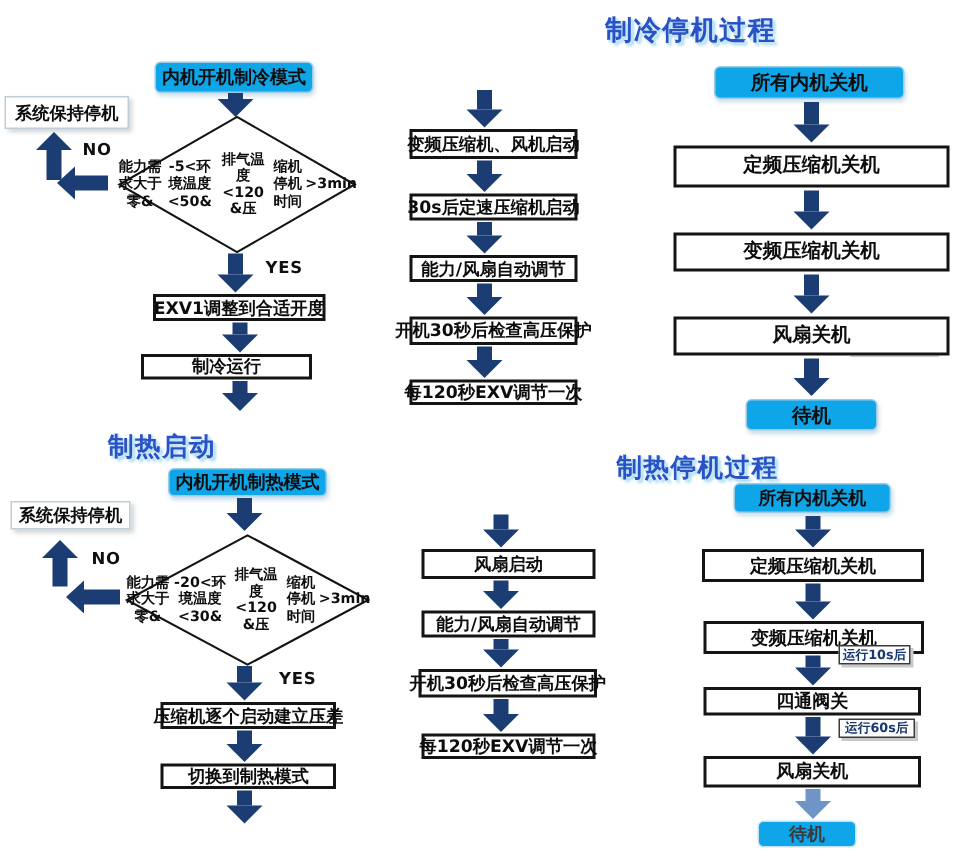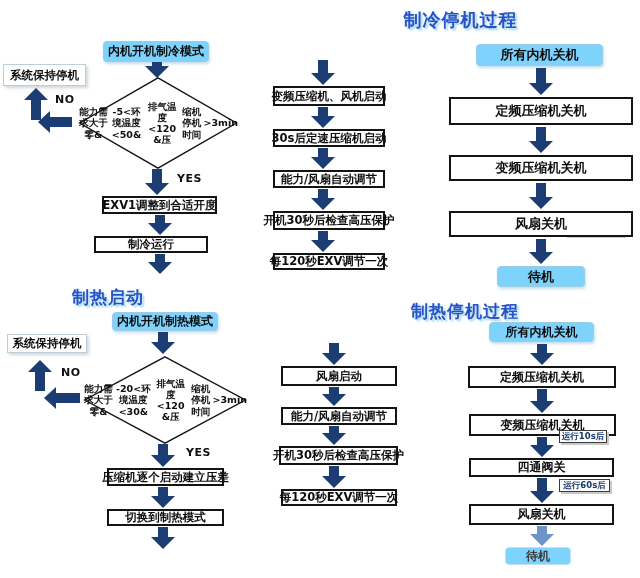--- a/index.html
+++ b/index.html
@@ -4,21 +4,21 @@
 <style>
   html,body{margin:0;padding:0;background:#fff;}
   body{font-family:"DejaVu Sans","Liberation Sans",sans-serif;}
   #canvas{position:relative;width:640px;height:578px;background:#fff;overflow:hidden;}
   .abs{position:absolute;box-sizing:border-box;}
   .title{position:absolute;text-align:center;font-weight:bold;font-size:17px;color:#2a51c5;
          letter-spacing:1px;text-shadow:1px 1px 0 #c4e8f8,2px 2px 2px #9ed6ef;white-space:nowrap;}
   .pbox{background:#fff;border:2px solid #141414;display:flex;align-items:center;justify-content:center;
         font-weight:bold;font-size:11.5px;color:#0d0d0d;text-align:center;line-height:1.05;white-space:nowrap;}
   .pbox.big{font-size:13px;}
-  .sbox{background:#7dd3fc;border:1px solid #9ccce4;border-radius:4px;box-shadow:1px 2px 3px rgba(120,170,200,.4);
+  .sbox{background:#0ea5e9;border:1px solid #9ccce4;border-radius:4px;box-shadow:1px 2px 3px rgba(120,170,200,.4);
         display:flex;align-items:center;justify-content:center;font-weight:bold;font-size:12px;color:#0d0d0d;white-space:nowrap;}
   .sbox.big{font-size:13px;}
   .sbox.faded{border-color:#c2e2ef;box-shadow:none;color:#3a3a3a;}
   .hbox{background:#fff;border:1px solid #bfcdd6;box-shadow:2px 2px 3px rgba(150,165,175,.45);
         display:flex;align-items:center;justify-content:center;font-weight:bold;font-size:11.5px;color:#0d0d0d;white-space:nowrap;}
   .dlabel{background:#fdfdfd;border:1px solid #3a3a3a;box-shadow:2px 2px 0 #c9c9c9;
           display:flex;align-items:center;justify-content:center;font-weight:bold;color:#17376e;white-space:nowrap;}
   .yn{position:absolute;font-weight:bold;font-size:11px;color:#101010;letter-spacing:.5px;}
   
   .ad,.au,.al{position:absolute;display:flex;--c:#1b3d74;}

